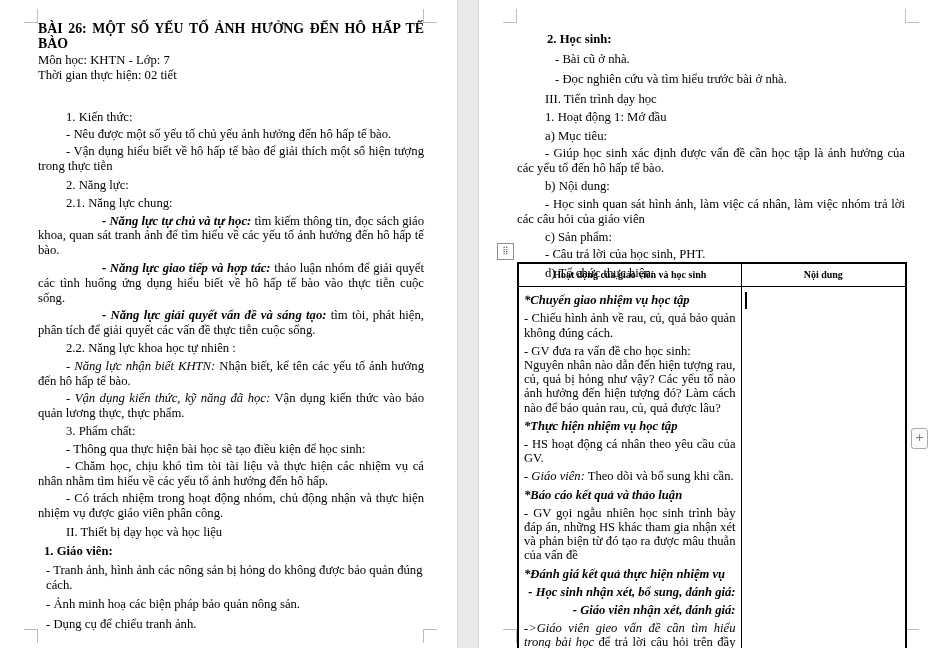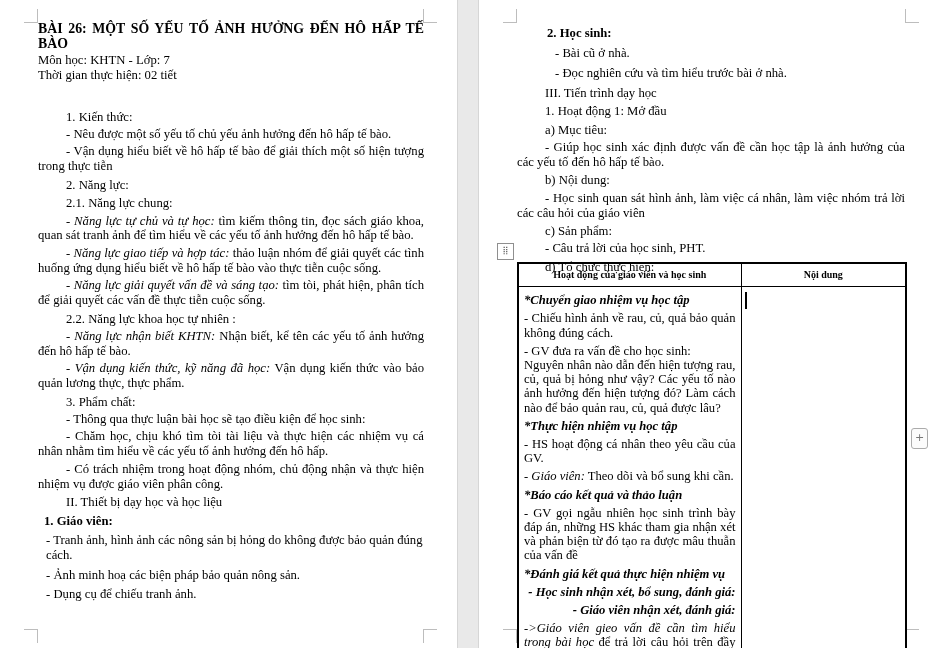--- a/index.html
+++ b/index.html
@@ -11,28 +11,28 @@
   .gutter{position:absolute;left:457px;top:0;width:22px;height:648px;background:#e9e9e9;
           border-left:1px solid #d6d6d6;border-right:1px solid #d6d6d6;box-sizing:border-box;}
   
   .mark{position:absolute;width:14px;height:14px;box-sizing:border-box;}
   .m-tl{border-right:1px solid #bdbdbd;border-bottom:1px solid #bdbdbd;}
   .m-tr{border-left:1px solid #bdbdbd;border-bottom:1px solid #bdbdbd;}
   .m-bl{border-right:1px solid #bdbdbd;border-top:1px solid #bdbdbd;}
   .m-br{border-left:1px solid #bdbdbd;border-top:1px solid #bdbdbd;}
   .content{position:absolute;font-size:12.7px;line-height:14.9px;}
   #left-content{left:38px;top:22px;width:386px;}
-  #right-content{left:517px;top:22px;width:388px;}
+  #right-content{left:517px;top:28px;width:388px;}
   .content p{margin:2.5px 0;text-indent:28px;text-align:justify;}
   .ttl{text-align:center;font-weight:bold;font-size:13.8px;margin:0 0 1px 0 !important;text-indent:0 !important;}
   .meta{text-align:center;margin:0 !important;text-indent:0 !important;}
   .sp{height:26px;}
   p.h{font-weight:normal;text-align:left;margin:3.5px 0 1.5px 0;}
   p.hl{font-weight:bold;text-align:left;text-indent:0;margin:4px 0 2px 6px;}
-  .bi-lead{font-weight:normal;font-style:italic;}
+  .bi-lead{font-weight:bold;font-style:italic;margin-left:36px;}
   .i-lead{font-style:italic;}
   p.d{text-indent:0;margin:4.5px 0 4.5px 8px;text-align:left;}
   p.dr{text-indent:0;margin:5px 0 5px 38px;text-align:left;}
   
   .lesson-table{position:absolute;left:517px;top:262px;width:388px;border-collapse:collapse;
                 table-layout:fixed;font-size:12.6px;line-height:14.2px;}
   .lesson-table td,.lesson-table th{border:1px solid #000;vertical-align:top;box-sizing:border-box;}
   .lesson-table{border:2px solid #000;}
   .lesson-table th{font-weight:bold;text-align:center;padding:4px 9px;font-size:10px;}
   .cell-activity{padding:2px 5px 4px 5px;}
@@ -80,21 +80,21 @@
     <p>- Vận dụng hiểu biết về hô hấp tế bào để giải thích một số hiện tượng trong thực tiễn</p>
     <p class="h">2. Năng lực:</p>
     <p class="h">2.1. Năng lực chung:</p>
     <p><span class="bi-lead">- Năng lực tự chủ và tự học:</span><span> tìm kiếm thông tin, đọc sách giáo khoa, quan sát tranh ảnh để tìm hiểu về các yếu tố ảnh hưởng đến hô hấp tế bào.</span></p>
     <p><span class="bi-lead">- Năng lực giao tiếp và hợp tác:</span><span> thảo luận nhóm để giải quyết các tình huống ứng dụng hiểu biết về hô hấp tế bào vào thực tiễn cuộc sống.</span></p>
     <p><span class="bi-lead">- Năng lực giải quyết vấn đề và sáng tạo:</span><span> tìm tòi, phát hiện, phân tích để giải quyết các vấn đề thực tiễn cuộc sống.</span></p>
     <p class="h">2.2. Năng lực khoa học tự nhiên :</p>
     <p><span class="i-lead">- Năng lực nhận biết KHTN:</span><span> Nhận biết, kể tên các yếu tố ảnh hưởng đến hô hấp tế bào.</span></p>
     <p><span class="i-lead">- Vận dụng kiến thức, kỹ năng đã học:</span><span> Vận dụng kiến thức vào bảo quản lương thực, thực phẩm.</span></p>
     <p class="h">3. Phẩm chất:</p>
-    <p>- Thông qua thực luận bài học sẽ tạo điều kiện để học sinh:</p>
+    <p>- Thông qua thực hiện bài học sẽ tạo điều kiện để học sinh:</p>
     <p>- Chăm học, chịu khó tìm tòi tài liệu và thực hiện các nhiệm vụ cá nhân nhằm tìm hiểu về các yếu tố ảnh hưởng đến hô hấp.</p>
     <p>- Có trách nhiệm trong hoạt động nhóm, chủ động nhận và thực hiện nhiệm vụ được giáo viên phân công.</p>
     <p class="h">II. Thiết bị dạy học và học liệu</p>
     <p class="hl">1.  Giáo viên:</p>
     <p class="d">- Tranh ảnh, hình ảnh các nông sản bị hỏng do không được bảo quản đúng cách.</p>
     <p class="d">- Ảnh minh hoạ các biện pháp bảo quản nông sản.</p>
     <p class="d">- Dụng cụ để chiếu tranh ảnh.</p>
   </div>
 
   <div class="content" id="right-content">

